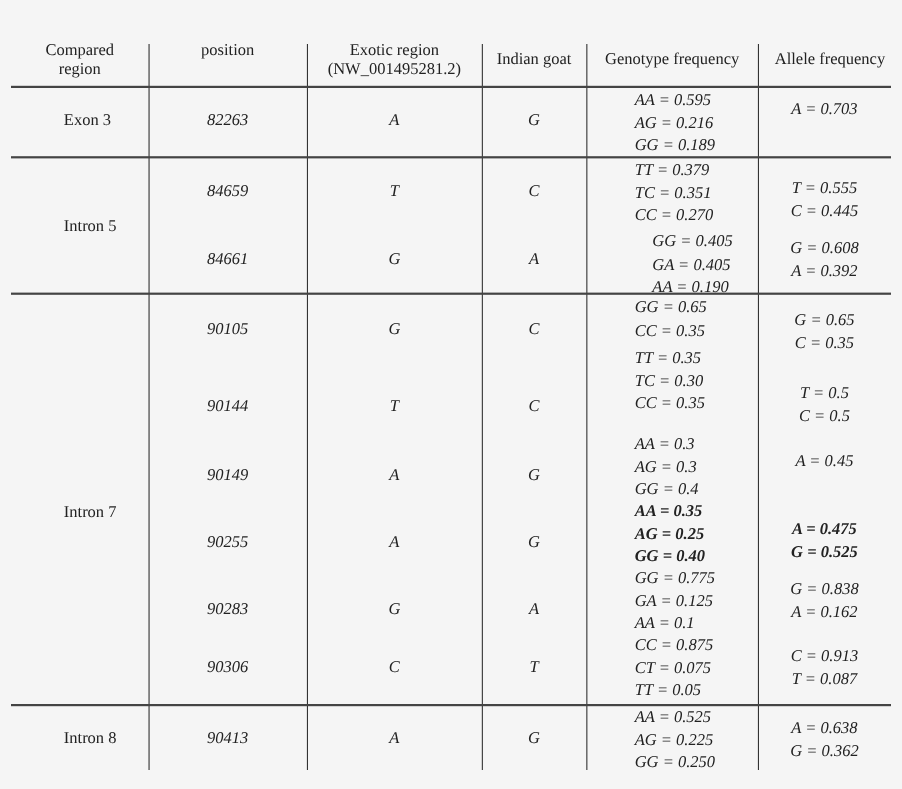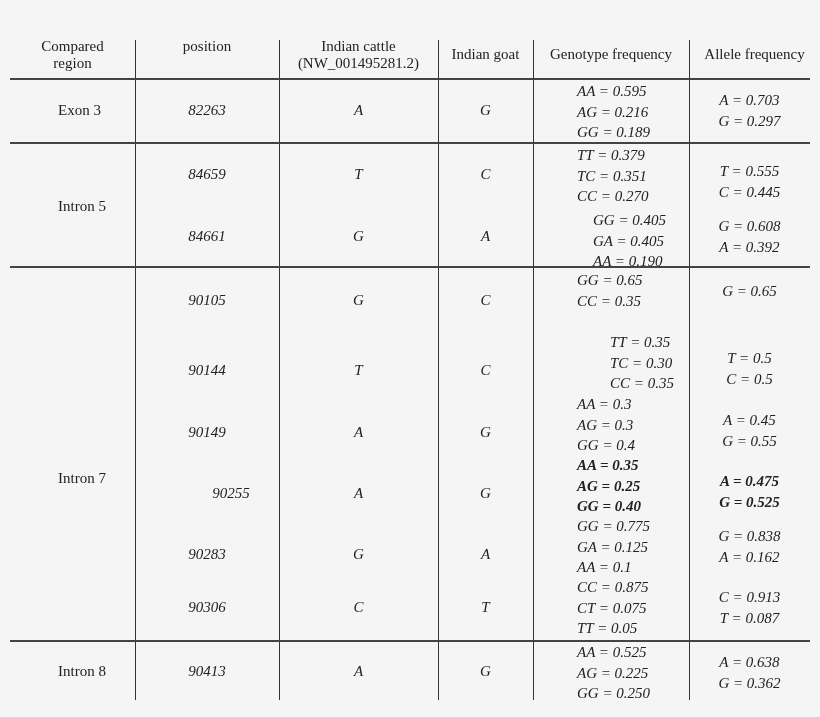--- a/index.html
+++ b/index.html
@@ -37,49 +37,48 @@
   <div class="hline" style="top:640px;"></div>
 
   <div class="hdr" style="left:10px; width:125px; top:38px;">
     <div>Compared</div>
     <div>region</div>
   </div>
   <div class="hdr" style="left:135px; width:144px; top:38px;">
     <div>position</div>
   </div>
   <div class="hdr" style="left:279px; width:159px; top:38px;">
-    <div>Indian cattle</div>
+    <div>Exotic region</div>
     <div>(NW_001495281.2)</div>
   </div>
   <div class="hdr" style="left:438px; width:95px; top:46px;">
     <div>Indian goat</div>
   </div>
   <div class="hdr" style="left:533px; width:156px; top:46px;">
     <div>Genotype frequency</div>
   </div>
   <div class="hdr" style="left:689px; width:131px; top:46px;">
     <div>Allele frequency</div>
   </div>
 
   <div class="region" style="top:102px;">Exon 3</div>
   <div class="region" style="top:198px;">Intron 5</div>
-  <div class="region" style="top:470px;">Intron 7</div>
+  <div class="region" style="top:458px;">Intron 7</div>
   <div class="region" style="top:663px;">Intron 8</div>
 
   <div class="pos" style="top:102px;">82263</div>
   <div class="cattle" style="top:102px;">A</div>
   <div class="goat" style="top:102px;">G</div>
   <div class="stack gf it" style="top:81px;">
     <div>AA = 0.595</div>
     <div>AG = 0.216</div>
     <div>GG = 0.189</div>
   </div>
   <div class="stack af it" style="top:90px;">
     <div>A = 0.703</div>
-    <div>G = 0.297</div>
   </div>
 
   <div class="pos" style="top:166px;">84659</div>
   <div class="cattle" style="top:166px;">T</div>
   <div class="goat" style="top:166px;">C</div>
   <div class="stack gf it" style="top:145px;">
     <div>TT = 0.379</div>
     <div>TC = 0.351</div>
     <div>CC = 0.270</div>
   </div>
@@ -103,49 +102,49 @@
 
   <div class="pos" style="top:292px;">90105</div>
   <div class="cattle" style="top:292px;">G</div>
   <div class="goat" style="top:292px;">C</div>
   <div class="stack gf it" style="top:270px;">
     <div>GG = 0.65</div>
     <div>CC = 0.35</div>
   </div>
   <div class="stack af it" style="top:281px;">
     <div>G = 0.65</div>
+    <div>C = 0.35</div>
   </div>
 
   <div class="pos" style="top:362px;">90144</div>
   <div class="cattle" style="top:362px;">T</div>
   <div class="goat" style="top:362px;">C</div>
-  <div class="stack gf it" style="top:332px;margin-left:33px;">
+  <div class="stack gf it" style="top:316px;">
     <div>TT = 0.35</div>
     <div>TC = 0.30</div>
     <div>CC = 0.35</div>
   </div>
   <div class="stack af it" style="top:348px;">
     <div>T = 0.5</div>
     <div>C = 0.5</div>
   </div>
 
   <div class="pos" style="top:424px;">90149</div>
   <div class="cattle" style="top:424px;">A</div>
   <div class="goat" style="top:424px;">G</div>
   <div class="stack gf it" style="top:394px;">
     <div>AA = 0.3</div>
     <div>AG = 0.3</div>
     <div>GG = 0.4</div>
   </div>
   <div class="stack af it" style="top:410px;">
     <div>A = 0.45</div>
-    <div>G = 0.55</div>
   </div>
 
-  <div class="pos" style="top:485px;padding-left:24px;">90255</div>
+  <div class="pos" style="top:485px;">90255</div>
   <div class="cattle" style="top:485px;">A</div>
   <div class="goat" style="top:485px;">G</div>
   <div class="stack gf it" style="top:455px;font-weight:bold;">
     <div>AA = 0.35</div>
     <div>AG = 0.25</div>
     <div>GG = 0.40</div>
   </div>
   <div class="stack af it" style="top:471px;font-weight:bold;">
     <div>A = 0.475</div>
     <div>G = 0.525</div>

